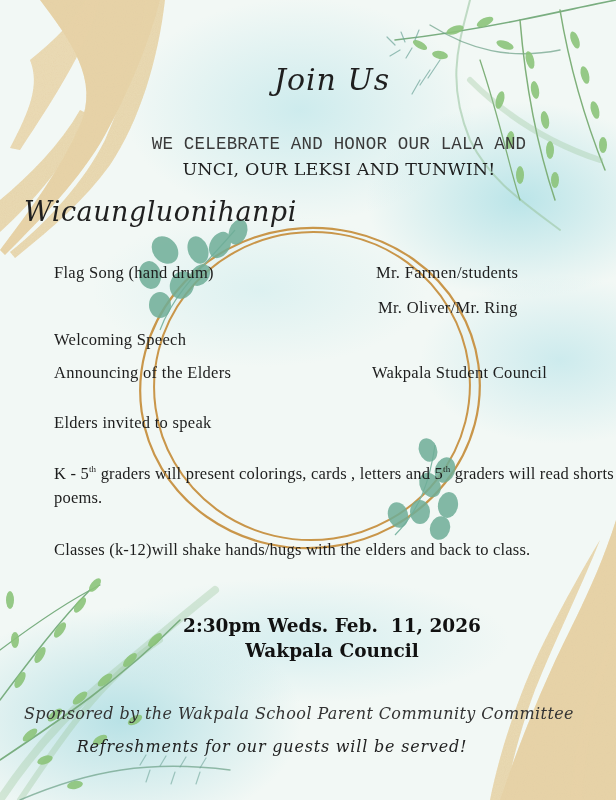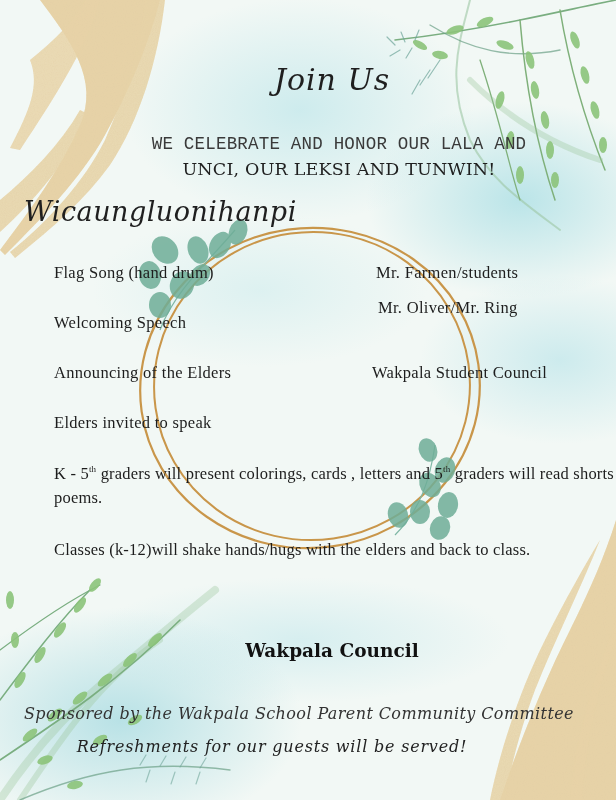--- a/index.html
+++ b/index.html
@@ -164,32 +164,32 @@
   <div id="headline" class="txt">
     <span class="first">WE CELEBRATE AND HONOR OUR LALA AND</span><br>
     <span>UNCI, OUR LEKSI AND TUNWIN!</span>
   </div>
 
   <div id="program-title" class="txt script">Wicaungluonihanpi</div>
 
   <div class="txt item item-left" style="top:263px">Flag Song (hand drum)</div>
   <div class="txt item item-right" style="top:263px">Mr. Farmen/students</div>
 
-  <div class="txt item item-left" style="top:313px">Welcoming Speech</div>
+  <div class="txt item item-left" style="top:330px">Welcoming Speech</div>
   <div class="txt item item-right" style="top:298px; left:354px">Mr. Oliver/Mr. Ring</div>
 
   <div class="txt item item-left" style="top:363px">Announcing of the Elders</div>
   <div class="txt item item-right" style="top:363px; left:348px">Wakpala Student Council</div>
 
   <div class="txt item item-left" style="top:413px">Elders invited to speak</div>
 
   <div class="txt para" style="top:462px"><span>K - 5</span><sup>th</sup><span> graders will present colorings, cards , letters and 5</span><sup>th</sup><span> graders will read shorts poems.</span></div>
 
   <div class="txt para" style="top:538px">Classes (k-12)will shake hands/hugs with the elders and back to class.</div>
 
   <div id="event-info" class="txt">
-    <br>
+    <span style="white-space:pre">2:30pm Weds. Feb.  11, 2026</span><br>
     <span>Wakpala Council</span>
   </div>
 
   <div id="sponsor" class="txt">Sponsored by the Wakpala School Parent Community Committee</div>
   <div id="refresh" class="txt">Refreshments for our guests will be served!</div>
 </div>
 
 </body></html>

